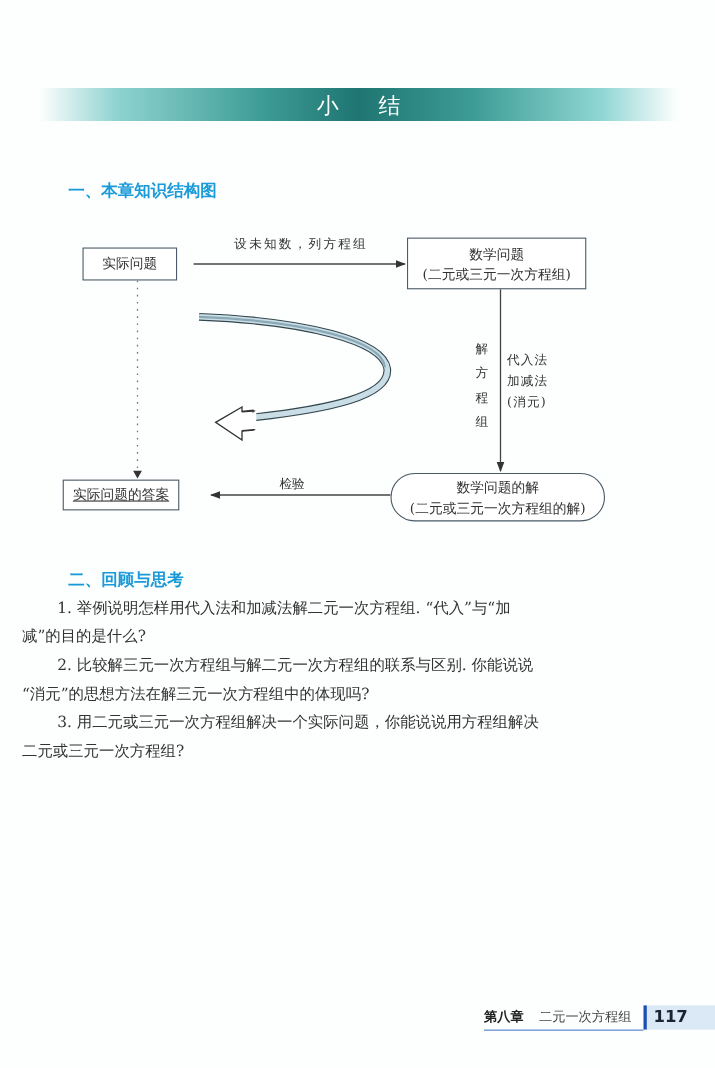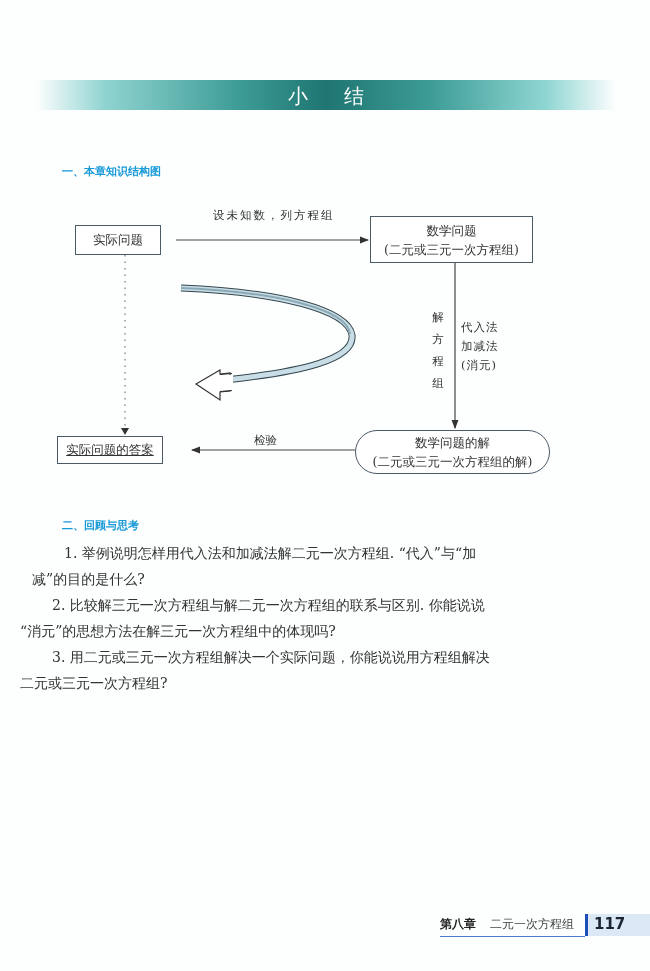--- a/index.html
+++ b/index.html
@@ -3,21 +3,21 @@
 <meta charset="utf-8">
 <style>
   html, body { margin:0; padding:0; }
   body { width:650px; height:971px; background:#fdfefe; position:relative; overflow:hidden;
          font-family:"DejaVu Serif","Liberation Serif",serif; color:#333; }
   .title-bar { position:absolute; left:36px; top:80px; width:580px; height:30px;
     background:linear-gradient(90deg, rgba(200,240,240,0) 0%, #8fd3d0 12%, #3d9c96 35%, #1f7571 50%, #3d9c96 68%, #8fd6d3 88%, rgba(220,250,250,0) 100%);text-decoration:underline; }
   .title-text { position:absolute; left:0; right:0; top:3px; text-align:center; color:#fff;
     font-family:"DejaVu Sans","Liberation Sans",sans-serif; font-size:20px; letter-spacing:36px; padding-left:36px; }
   .sec-head { position:absolute; color:#1a9ad8; font-family:"DejaVu Sans","Liberation Sans",sans-serif;
-    font-size:11px; font-weight:bold; }
+    font-size:15px; font-weight:bold; }
   .box { position:absolute; border:1.3px solid #4a5a66; background:#fff; text-align:center;
     font-size:12.5px; color:#333; box-sizing:border-box; }
   .lbl { position:absolute; font-size:11.5px; color:#333; }
   .para { position:absolute; left:20px; width:580px; font-size:14px; line-height:26px; color:#333; }
   .para .ind { display:inline-block; width:32px; }
   .footer { position:absolute; left:440px; top:916px; font-family:"DejaVu Sans","Liberation Sans",sans-serif; font-size:12px; }
   .footer-chap { position:absolute; left:0; top:0; white-space:nowrap; }
   .footer-chap b { color:#222; }
   .footer-chap span { color:#444; margin-left:14px; }
   .footer-line { position:absolute; left:0; top:20px; width:145px; height:1px; background:#4a7ccc; }
@@ -57,21 +57,21 @@
       <path d="M181,288 C280,292 348,310 352,335 C355,360 300,372 225,380" fill="none" stroke="#c9dde6" stroke-width="5"></path>
       <path d="M181,288 C280,292 348,310 350,334" fill="none" stroke="#8aa9b6" stroke-width="2"></path>
       <path d="M220,370 L196,384 L220,400 L220,392 L230,391 L230,373 L220,374 Z" fill="#fff" stroke="#333" stroke-width="1.2"></path>
       <rect x="219" y="375" width="14" height="15" fill="#fff"></rect>
       <path d="M220,374.5 L232,373.5 M220,391.5 L232,390.5" stroke="#333" stroke-width="1.2"></path>
     </g>
   </svg>
 
   <div class="box" style="left:75px;top:225px;width:86px;height:30px;line-height:28px;">实际问题</div>
 
-  <div class="lbl" style="left:213px;top:208px;letter-spacing:2px;">设未知数，列方程组</div>
+  <div class="lbl" style="left:213px;top:214px;letter-spacing:2px;">设未知数，列方程组</div>
 
   <div class="box" style="left:370px;top:216px;width:163px;height:47px;padding-top:4px;line-height:19px;">
     <div>数学问题</div>
     <div>(二元或三元一次方程组)</div>
   </div>
 
   <div class="lbl" style="left:431px;top:306px;width:14px;line-height:22px;text-align:center;">
     <div>解</div>
     <div>方</div>
     <div>程</div>
@@ -89,21 +89,21 @@
   <div class="box" style="left:355px;top:430px;width:195px;height:44px;padding-top:2px;line-height:19px;border-radius:22px;">
     <div>数学问题的解</div>
     <div>(二元或三元一次方程组的解)</div>
   </div>
 
   <div class="box" style="left:57px;top:436px;width:106px;height:28px;line-height:26px;text-decoration:underline;">实际问题的答案</div>
 </div>
 
 <div class="sec-head" style="left:62px;top:518px;">二、回顾与思考</div>
 
-<div class="para" style="top:540px;margin-left:12px;">
+<div class="para" style="top:540px;">
   <div><span class="ind"></span><span>1. 举例说明怎样用代入法和加减法解二元一次方程组. “代入”与“加</span></div>
   <div>减”的目的是什么?</div>
 </div>
 <div class="para" style="top:592px;">
   <div><span class="ind"></span><span>2. 比较解三元一次方程组与解二元一次方程组的联系与区别. 你能说说</span></div>
   <div>“消元”的思想方法在解三元一次方程组中的体现吗?</div>
 </div>
 <div class="para" style="top:644px;">
   <div><span class="ind"></span><span>3. 用二元或三元一次方程组解决一个实际问题，你能说说用方程组解决</span></div>
   <div>二元或三元一次方程组?</div>

